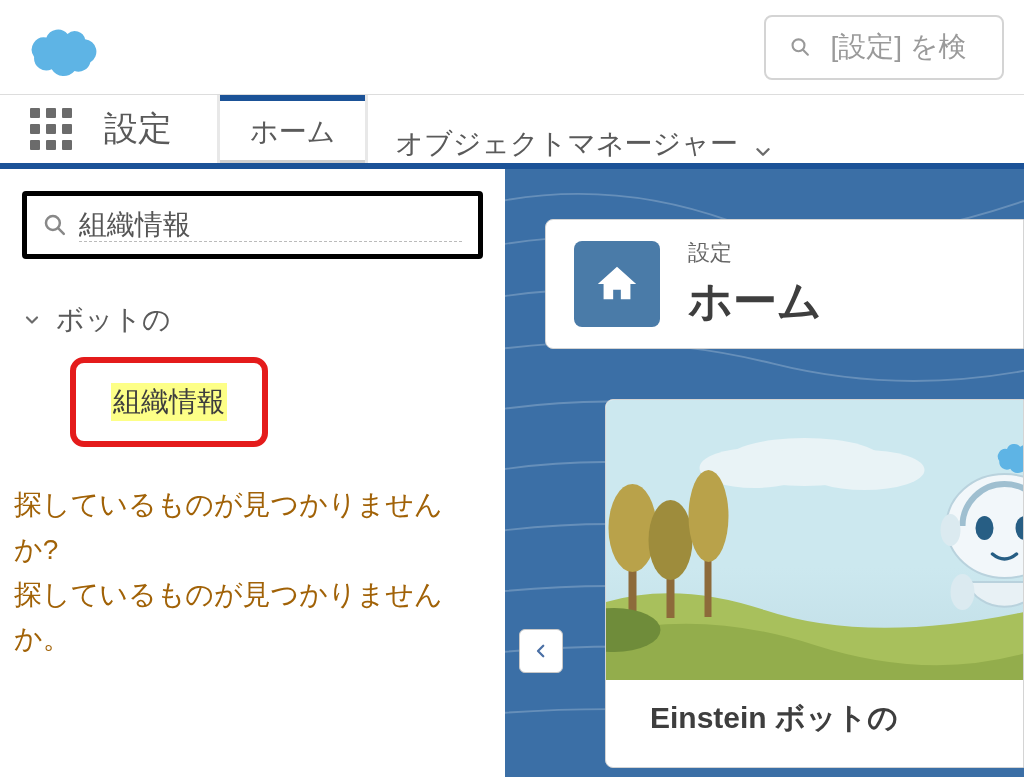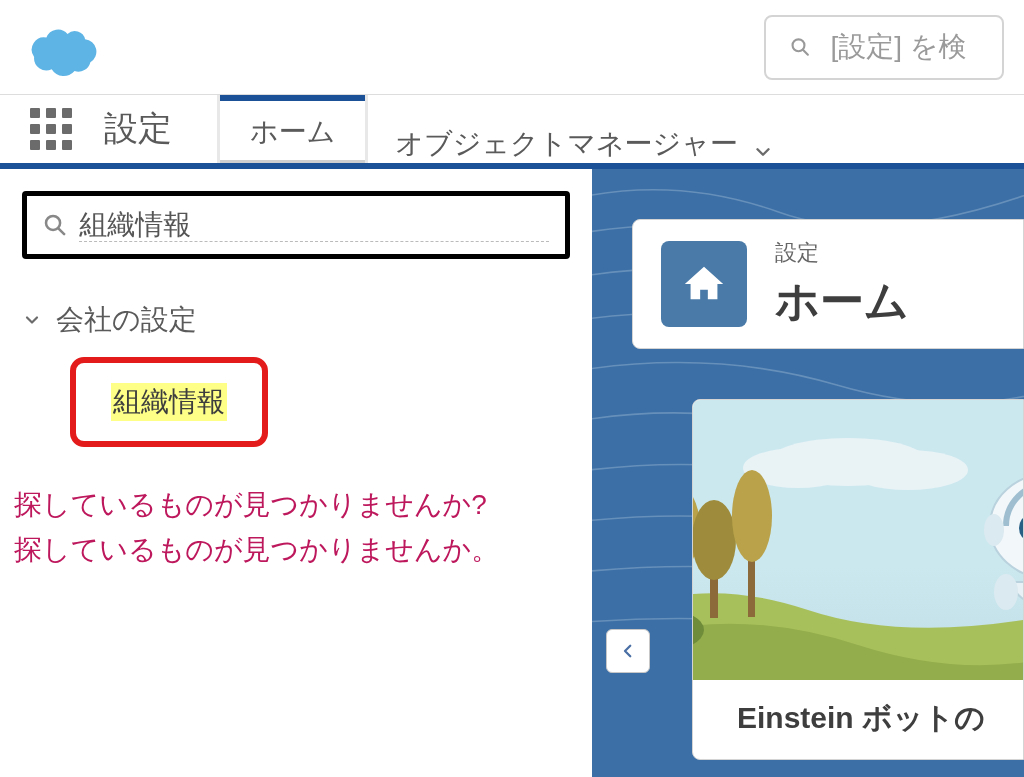--- a/index.html
+++ b/index.html
@@ -18,46 +18,46 @@
     .app-launcher { display: grid; grid-template-columns: repeat(3, 10px); grid-template-rows: repeat(3, 10px); gap: 6px; margin-right: 32px; cursor: pointer; }
     .app-launcher span { width: 10px; height: 10px; background: #6b6b6b; border-radius: 1px; }
     .nav-title { font-size: 34px; color: #5a5a5a; margin-right: 48px; }
     .nav-tabs { display: flex; height: 100%; }
     .nav-tab { display: flex; align-items: center; padding: 0 30px; font-size: 28px; color: #5a5a5a; cursor: pointer; gap: 14px; }
     .nav-tab.active { border-top: 6px solid #1b5297; background: #fff; box-shadow: inset 0 -3px 0 #cfcfcf, 3px 0 0 #e8e8e8, -3px 0 0 #e8e8e8; }
     .nav-tab.inactive { border-top: 6px solid transparent; align-items: flex-end; }
     .chev-svg { width: 22px; height: 22px; }
 
     .body-area { display: flex; height: calc(777px - 95px - 74px); }
-    .sidebar { width: 592px; padding: 22px; flex-shrink: 0; }
+    .sidebar { width: 505px; padding: 22px; flex-shrink: 0; }
     .side-search { display: flex; align-items: center; border: 5px solid #000; border-radius: 4px; height: 68px; padding: 0 16px; }
     .side-search .srch-icn { width: 26px; height: 26px; margin-right: 12px; }
     .side-search input { border: none; outline: none; font-size: 28px; color: #555; width: 100%; border-bottom: 1px dashed #bbb; }
 
     .tree-section { margin-top: 42px; display: flex; align-items: center; gap: 14px; }
     .tree-chevron { cursor: pointer; }
     .tree-label { font-size: 28px; color: #5a5a5a; }
 
     .tree-item-wrap { margin-top: 18px; margin-left: 48px; width: 198px; height: 90px; border: 6px solid #e41b1b; border-radius: 14px; display: flex; align-items: center; justify-content: center; cursor: pointer; }
     .tree-item-text { font-size: 28px; background: #fdff87; color: #3e3e3e; padding: 0 2px; }
 
-    .help-text { margin-top: 36px; font-size: 28px; color: #be185d; line-height: 1.6; margin-left: -8px; }
+    .help-text { margin-top: 36px; font-size: 28px; color: #a16207; line-height: 1.6; margin-left: -8px; }
 
     .main-panel { flex: 1; position: relative; overflow: hidden; }
     .topo-bg { position: absolute; inset: 0; background: #3b6fa6; }
     .topo-lines { position: absolute; inset: 0; opacity: 0.22; }
     .page-card { position: absolute; top: 50px; left: 40px; right: 0; height: 130px; background: #fff; border: 1px solid #d4d4d4; border-radius: 8px 0 0 8px; display: flex; align-items: center; padding: 0 28px; gap: 28px; }
     .home-icon-box { width: 86px; height: 86px; background: #4a7ba8; border-radius: 8px; display: flex; align-items: center; justify-content: center; }
     .home-svg { width: 46px; height: 46px; }
     .page-labels .sub { font-size: 22px; color: #666; }
     .page-labels .main { font-size: 44px; font-weight: bold; color: #3e3e3e; margin-top: 4px; }
 
     .promo-card { position: absolute; top: 230px; left: 100px; right: 0; background: #fff; border: 1px solid #d4d4d4; border-radius: 8px 0 0 8px; overflow: hidden; }
     .illus { height: 280px; position: relative; background: linear-gradient(#cce8ef 0%, #cce8ef 60%, #bfdce5 100%); overflow: hidden; }
-    .promo-title { font-size: 30px; font-weight: bold; color: #3e3e3e; padding: 18px 0 20px 44px; }
+    .promo-title { font-size: 30px; font-weight: bold; color: #3e3e3e; padding: 18px 0 28px 44px; }
 
     .collapse-handle { position: absolute; top: 460px; left: 14px; width: 44px; height: 44px; background: #fff; border: 1px solid #c7c7c7; border-radius: 6px; display: flex; align-items: center; justify-content: center; cursor: pointer; z-index: 5; }
     .collapse-handle svg { width: 18px; height: 18px; }
   </style>
 </head>
 <body>
 
 <div class="header">
   <div class="cloud-logo">
     <svg class="cloud-svg" viewBox="0 0 100 66">
@@ -109,21 +109,21 @@
           <circle cx="10" cy="10" r="7" stroke="#888" stroke-width="2.5" fill="none"></circle>
           <line x1="15.5" y1="15.5" x2="21" y2="21" stroke="#888" stroke-width="2.5" stroke-linecap="round"></line>
         </svg>
       <input type="text" value="組織情報" style="">
     </div>
 
     <div class="tree-section">
       <svg class="chev-svg tree-chevron" viewBox="0 0 24 24" style="width:20px;height:20px">
           <path d="M6 9 L12 15 L18 9" stroke="#6b6b6b" stroke-width="2.6" fill="none" stroke-linecap="round" stroke-linejoin="round"></path>
         </svg>
-      <span class="tree-label">会社の設定</span>
+      <span class="tree-label">ボットの</span>
     </div>
 
     <div class="tree-item-wrap">
       <span class="tree-item-text">組織情報</span>
     </div>
 
     <div class="help-text">
       <div>探しているものが見つかりませんか?</div>
       <div>探しているものが見つかりませんか。</div>
     </div>

